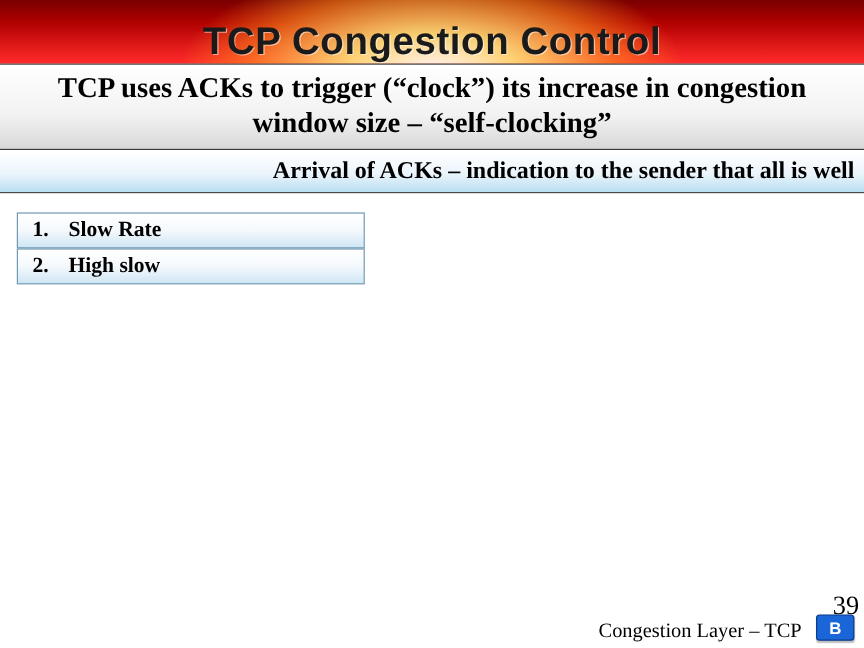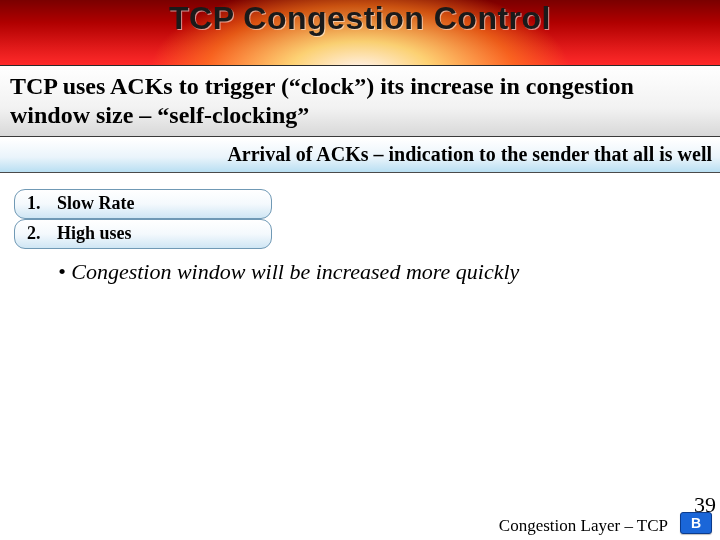--- a/index.html
+++ b/index.html
@@ -6,43 +6,44 @@
   body {
     width: 720px;
     height: 540px;
     background: #ffffff;
     font-family: "Times New Roman", Times, serif;
     position: relative;
     overflow: hidden;
   }
   .title-band {
     width: 100%;
-    height: 66px;
+    height: 54px;
     background:
       radial-gradient(ellipse 280px 120px at 50% 110%, rgba(255,255,255,0.95) 0%, rgba(255,240,130,0.85) 25%, rgba(255,150,30,0.55) 55%, rgba(200,0,0,0) 75%),
       linear-gradient(to bottom, #7a0000 0%, #b00000 35%, #e31b1b 75%, #ff2a2a 100%);
     border-bottom: 1px solid #2b2b2b;
     display: flex;
-    align-items: flex-start;
+    align-items: flex-end;
     justify-content: center;
   }
   .title-text {
     font-family: Arial, Helvetica, sans-serif;
     font-weight: 700;
     font-size: 32px;
     color: #1a1a1a;
     text-shadow: 1px 1px 0 rgba(255,255,255,0.55);
     letter-spacing: 0.5px;
   }
 
   .intro-block {
     width: 100%;
     padding: 6px 10px 6px 10px;
     background: linear-gradient(to bottom, #ffffff 0%, #f2f2f2 60%, #d8d8d8 100%);
     border-bottom: 1px solid #3a3a3a;
+    text-align: center;
   }
   .intro-text {
     font-size: 24px;
     font-weight: 700;
     line-height: 1.2;
     color: #000;
   }
 
   .subhead-band {
     width: 100%;
@@ -56,25 +57,25 @@
     font-weight: 700;
     color: #000;
     text-align: right;
   }
 
   .content {
     padding: 16px 14px 0 14px;
   }
 
   .item-pill {
-    width: 258px;
+    width: 290px;
     padding: 3px 10px 4px 12px;
     background: linear-gradient(to bottom, #ffffff 0%, #f4f9fd 50%, #cfe6f4 100%);
     border: 1px solid #7099b5;
-    border-radius: 11px;
+    border-radius: 0;
   }
   .item-pill .num {
     display: inline-block;
     width: 26px;
     font-weight: 700;
     font-size: 18px;
   }
   .item-pill .label {
     font-weight: 700;
     font-size: 18px;
@@ -143,23 +144,22 @@
 
 <div class="content">
 
   <div class="item-pill">
     <span class="num">1.</span>
     <span class="label">Slow Rate</span>
   </div>
 
   <div class="item-pill">
     <span class="num">2.</span>
-    <span class="label">High uses</span>
+    <span class="label">High slow</span>
   </div>
-  <div class="bullet">• Congestion window will be increased more quickly</div>
 
 </div>
 
 <div class="footer">
   <div class="page-num">39</div>
   <div class="footer-label">Congestion Layer – TCP</div>
 </div>
 
 <div class="back-btn">
   <span>B</span>

